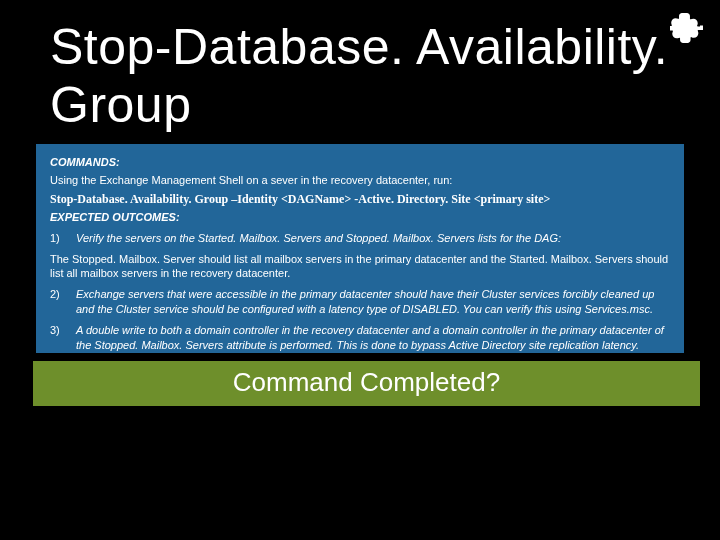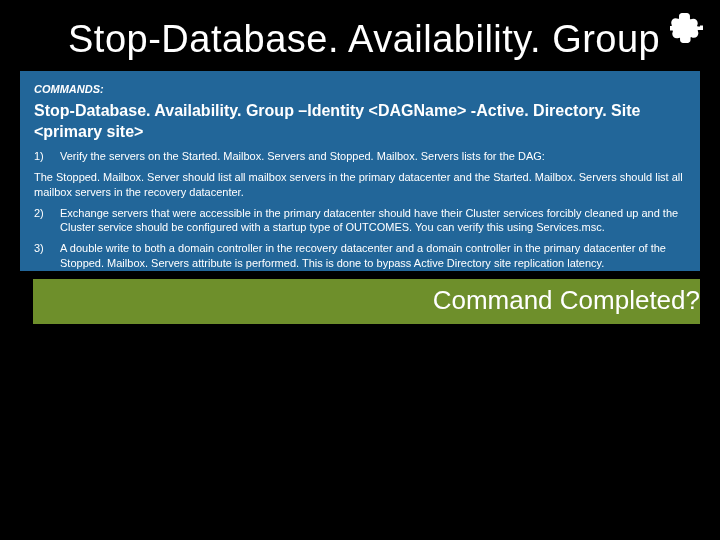--- a/index.html
+++ b/index.html
@@ -5,87 +5,89 @@
   * { margin: 0; padding: 0; box-sizing: border-box; }
   body {
     width: 720px; height: 540px;
     background: #000;
     font-family: "Segoe UI", Arial, sans-serif;
     color: #fff;
     overflow: hidden;
     position: relative;
   }
   .title {
-    font-size: 38px;
+    font-size: 50px;
     font-weight: 300;
-    padding: 18px 0 10px 68px;
+    padding: 18px 0 10px 50px;
     letter-spacing: 0.5px;
   }
   .corner-icon {
     position: absolute;
     top: 10px; right: 14px;
     width: 36px; height: 36px;
   }
   .panel {
-    margin: 0 20px;
+    margin: 0 36px;
     background: #226699;
     padding: 8px 14px 0 14px;
     font-size: 11px;
     line-height: 1.35;
   }
   .panel p { margin: 3px 0; }
   .sec-head {
     font-weight: bold;
     font-style: italic;
     margin-top: 6px;
   }
   .code-block {
     margin: 4px 0 4px 26px;
-    font-family: Liberation Sans, sans-serif;
+    font-family: Liberation Serif, serif;
     font-weight: bold;
-    font-size: 16px;
+    font-size: 12px;
   }
   .ol-row { display: flex; margin: 6px 0; }
   .ol-num { width: 26px; flex: none; }
-  .ol-body { flex: 1; }
+  .ol-body { flex: 1; font-style: italic; }
   .footer {
     margin: 8px 20px 0 33px;
     background: #6e8f2b;
     color: #fff;
-    text-align: right;
+    text-align: center;
     font-size: 26px;
     font-weight: 300;
     padding: 6px 0 8px 0;
   }
 </style>
 </head>
 <body>
 
 <div class="corner-icon">
   <svg viewBox="0 0 24 24" width="36" height="36" fill="#fff">
     <path d="M20 11h-1.5c-.3 0-.5-.3-.4-.6.2-.5.4-1 .4-1.6 0-1.7-1.3-3-3-3-.6 0-1.1.2-1.6.4-.3.1-.6-.1-.6-.4V4c0-1.1-.9-2-2-2H8c-1.1 0-2 .9-2 2v1.5c0 .3-.3.5-.6.4C4.9 5.7 4.4 5.5 3.8 5.5c-1.7 0-3 1.3-3 3 0 .6.2 1.1.4 1.6.1.3-.1.6-.4.6H0v3h1.5c.3 0 .5.3.4.6-.2.5-.4 1-.4 1.6 0 1.7 1.3 3 3 3 .6 0 1.1-.2 1.6-.4.3-.1.6.1.6.4V20c0 1.1.9 2 2 2h3c1.1 0 2-.9 2-2v-1.5c0-.3.3-.5.6-.4.5.2 1 .4 1.6.4 1.7 0 3-1.3 3-3 0-.6-.2-1.1-.4-1.6-.1-.3.1-.6.4-.6H22v-3h-2z"></path>
   </svg>
 </div>
 
 <div class="title">Stop-Database. Availability. Group</div>
 
 <div class="panel">
   <p class="sec-head">COMMANDS:</p>
+  <p>Using the Exchange Management Shell on a sever in the recovery datacenter, run:</p>
   <p class="code-block">Stop-Database. Availability. Group –Identity &lt;DAGName&gt; -Active. Directory. Site &lt;primary site&gt;</p>
 
+  <p class="sec-head">EXPECTED OUTCOMES:</p>
 
   <div class="ol-row">
     <div class="ol-num">1)</div>
     <div class="ol-body">Verify the servers on the Started. Mailbox. Servers and Stopped. Mailbox. Servers lists for the DAG:</div>
   </div>
   <p>The Stopped. Mailbox. Server should list all mailbox servers in the primary datacenter and the Started. Mailbox. Servers should list all mailbox servers in the recovery datacenter.</p>
 
   <div class="ol-row">
     <div class="ol-num">2)</div>
-    <div class="ol-body">Exchange servers that were accessible in the primary datacenter should have their Cluster services forcibly cleaned up and the Cluster service should be configured with a startup type of OUTCOMES. You can verify this using Services.msc.</div>
+    <div class="ol-body">Exchange servers that were accessible in the primary datacenter should have their Cluster services forcibly cleaned up and the Cluster service should be configured with a latency type of DISABLED. You can verify this using Services.msc.</div>
   </div>
 
   <div class="ol-row">
     <div class="ol-num">3)</div>
     <div class="ol-body">A double write to both a domain controller in the recovery datacenter and a domain controller in the primary datacenter of the Stopped. Mailbox. Servers attribute is performed.  This is done to bypass Active Directory site replication latency.</div>
   </div>
 
 </div>
 
 <div class="footer">Command Completed?</div>

